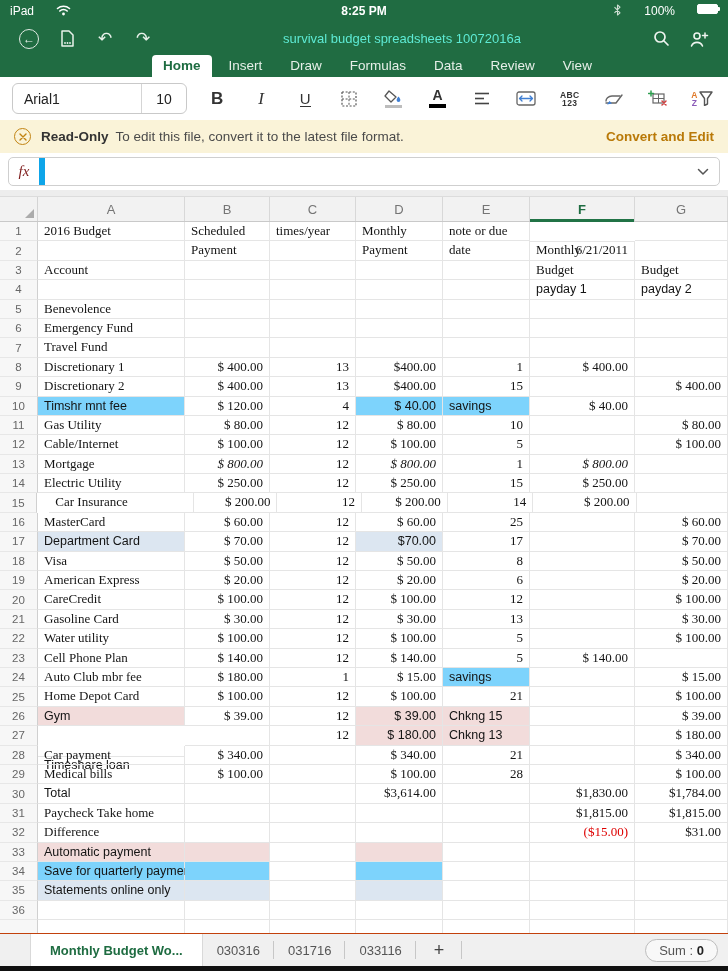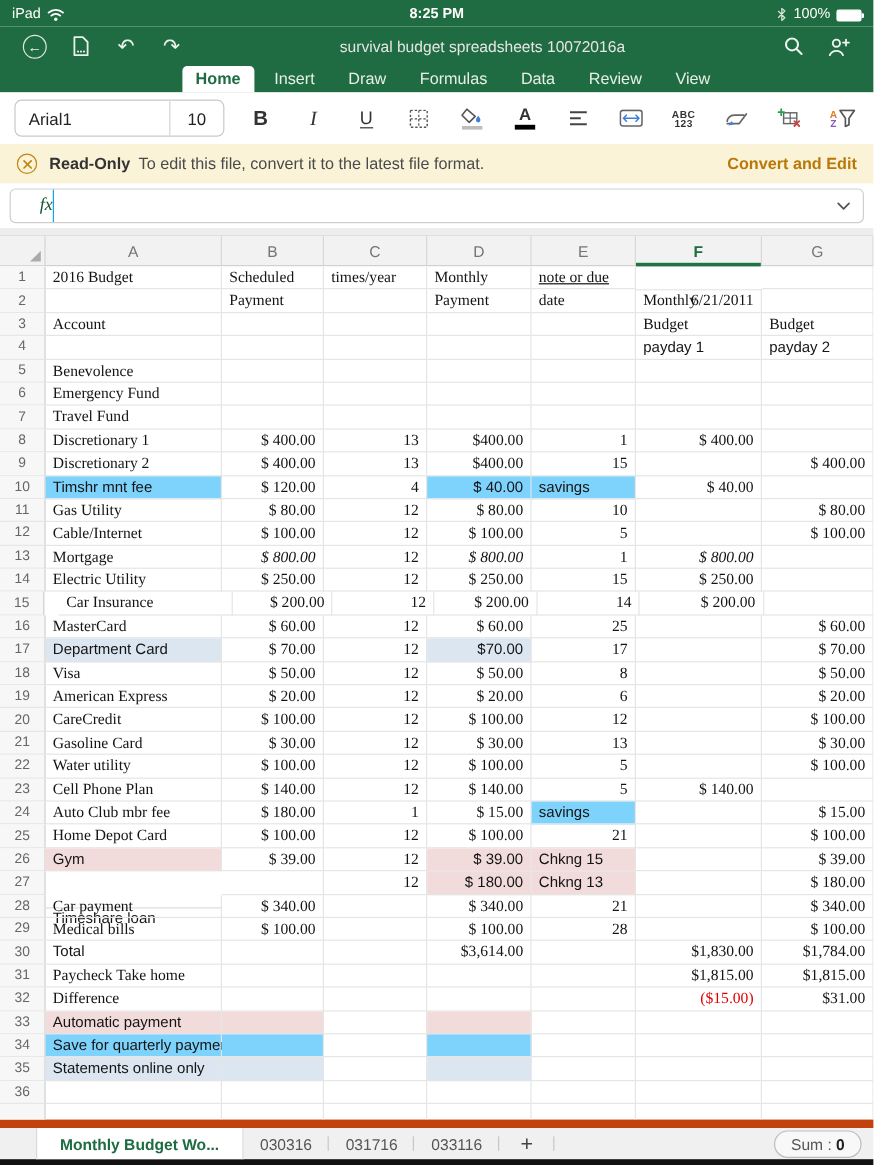--- a/index.html
+++ b/index.html
@@ -2,29 +2,29 @@
 <html><head>
 <meta charset="utf-8">
 <style>
   *{box-sizing:border-box;margin:0;padding:0}
   html,body{width:728px;height:971px;overflow:hidden}
   body{font-family:"Liberation Sans",sans-serif;background:#fff;position:relative}
   .green{background:#206c42;color:#fff}
   
   .status{height:22px;display:flex;align-items:center;padding:0 10px;font-size:12px}
   .status .mid{flex:1;text-align:center;font-weight:700}
-  .status .left,.status .right{display:flex;align-items:flex-end;gap:5px;width:120px}
+  .status .left,.status .right{display:flex;align-items:flex-start;gap:22px;width:120px}
   .status .right{justify-content:flex-end}
   .batt{width:21px;height:10px;border:1px solid #fff;border-radius:2px;position:relative;background:#fff}
   .batt:after{content:"";position:absolute;right:-3px;top:2px;width:2px;height:4px;background:#fff;border-radius:0 1px 1px 0}
   
   .titlebar{height:33px;display:flex;align-items:center;padding:0 12px;gap:4px}
   .tb-btn{width:34px;height:26px;display:flex;align-items:center;justify-content:center;color:#e8f1ea;font-size:17px}
   .backcirc{width:20px;height:20px;border:1.6px solid #dfe9e2;border-radius:50%;display:flex;align-items:center;justify-content:center;font-size:12px;color:#eaf2ec}
-  .doc-title{flex:1;text-align:center;font-size:13px;color:#e5e5e5}
+  .doc-title{flex:1;text-align:center;font-size:13px;color:#5eead4}
   
   .ribbon{height:22px;display:flex;align-items:flex-end;padding-left:152px;gap:6px}
   .rtab{font-size:13.5px;color:#e6efe8;padding:3px 11px 4px}
   .rtab.active{background:#fff;color:#1e6c41;font-weight:700;border-radius:4px 4px 0 0}
   
   .toolbar{height:43px;background:#fff;display:flex;align-items:center;padding:0 12px;justify-content:space-between}
   .fontbox{display:flex;align-items:center;height:31px;border:1px solid #c9c9c9;border-radius:6px;overflow:hidden}
   .fontname{width:128px;padding-left:11px;font-size:14px;color:#222}
   .fontsep{width:1px;height:31px;background:#d5d5d5}
   .fontsize{width:44px;text-align:center;font-size:14px;color:#222}
@@ -40,39 +40,39 @@
   .srtlet{font-size:8.5px;font-weight:700;line-height:8px;text-align:center}
   .a-or{color:#e07a2a}.z-pu{color:#8b5bb8}
   
   .ro{height:33px;background:#faf3d8;display:flex;align-items:center;padding:0 14px;font-size:13.5px;color:#4a4a4a}
   .ro-ic{width:17px;height:17px;border:1.5px solid #c28413;border-radius:50%;display:flex;align-items:center;justify-content:center;margin-right:10px}
   .ro-title{font-weight:700;color:#333;margin-right:7px}
   .ro-link{margin-left:auto;color:#b97908;font-weight:700}
   
   .fbar{height:37px;background:#fff;padding:4px 8px}
   .fbox{height:29px;border:1px solid #cfcfcf;border-radius:5px;display:flex;align-items:center}
-  .fx{width:36px;text-align:right;font-family:"Liberation Serif",serif;font-style:italic;font-size:15px;color:#14532d;border-right:1px solid #0ea5e9;line-height:27px}
+  .fx{width:36px;text-align:center;font-family:"Liberation Serif",serif;font-style:italic;font-size:15px;color:#7f1d1d;border-right:6px solid #0ea5e9;line-height:27px}
   .finput{flex:1;height:100%}
   .fchev{width:32px;display:flex;align-items:center;justify-content:center}
   .gap{height:7px;background:#ededed;border-bottom:1px solid #dcdcdc}
   
   .ghead{display:flex;height:25px;background:#f2f2f2;border-bottom:1px solid #c9c9c9}
   .corner{width:38px;border-right:1px solid #d4d4d4;position:relative;background:#f2f2f2}
   .corner i{position:absolute;right:3px;bottom:3px;width:0;height:0;border-left:9px solid transparent;border-bottom:9px solid #ababab}
   .colh{display:flex;align-items:center;justify-content:center;font-size:13px;color:#757575;border-right:1px solid #d8d8d8;position:relative}
   .colh.sel{color:#1e6c41;font-weight:700}
   .colh.sel u{position:absolute;left:0;right:0;bottom:-1px;height:3px;background:#217346}
   #grid-rows{height:711px;overflow:hidden;background:#fff}
   .grow{display:flex;height:19.4px}
   .rownum{width:38px;background:#f7f7f7;color:#666;font-size:11.5px;display:flex;align-items:center;justify-content:center;border-right:1px solid #d0d0d0;border-bottom:1px solid #e7e7e7}
   .cell{font-family:"Liberation Serif",serif;font-size:13px;color:#141414;line-height:18.4px;padding:0 6px;border-right:1px solid #e5e5e5;border-bottom:1px solid #e5e5e5;white-space:nowrap;overflow:visible}
   .cell.sans{font-family:"Liberation Sans",sans-serif;font-size:12.5px}
   .bg-g{background:#7dd3fc}.bg-p{background:#f2dcdb}.bg-b{background:#dce6f1}
   
-  .sheetbar{height:33px;background:#f0f0f0;border-top:7px solid #c2410c;display:flex;align-items:stretch}
+  .sheetbar{height:33px;background:#f0f0f0;border-top:1px solid #c2410c;display:flex;align-items:stretch}
   .sheet-spacer{width:30px}
   .stab{display:flex;align-items:center;justify-content:center;font-size:13px;color:#555;padding:0 14px;position:relative}
   .stab.active{background:#fff;color:#1e6c41;font-weight:700;border-left:1px solid #d9d9d9;border-right:1px solid #d9d9d9;padding:0 19px}
   .stab.sep:after{content:"";position:absolute;right:0;top:7px;bottom:7px;width:1px;background:#c7c7c7}
   .plus{font-size:18px;color:#444;padding:0 18px}
   .sumpill{margin:4px 10px 4px auto;align-self:center;border:1px solid #bdbdbd;border-radius:14px;background:#f8f8f8;padding:3px 13px;font-size:13px;color:#555}
   .sumpill b{color:#222}
   .homebar{height:5px;background:#111}
   svg{display:block}
 </style>
@@ -250,21 +250,21 @@
       <div class="colh sel" style="width: 105px;">F<u></u></div>
       <div class="colh" style="width: 93px;">G</div>
     </div>
   <div id="grid-rows">
       <div class="grow">
         <div class="rownum">1</div>
         <div class="cell" style="width: 147px; text-align: left;">2016 Budget</div>
         <div class="cell" style="width: 85px; text-align: left;">Scheduled</div>
         <div class="cell" style="width: 86px; text-align: left;">times/year</div>
         <div class="cell" style="width: 87px; text-align: left;">Monthly</div>
-        <div class="cell" style="width: 87px; text-align: left; text-decoration: underline;">note or due</div>
+        <div class="cell" style="width: 87px; text-align: left;">note or due</div>
         <div class="cell" style="width: 105px; text-align: right; margin-top: 19px;">6/21/2011</div>
         <div class="cell" style="width: 93px; text-align: right;"></div>
       </div>
       <div class="grow">
         <div class="rownum">2</div>
         <div class="cell" style="width: 147px; text-align: left;"></div>
         <div class="cell" style="width: 85px; text-align: left;">Payment</div>
         <div class="cell" style="width: 86px; text-align: right;"></div>
         <div class="cell" style="width: 87px; text-align: left;">Payment</div>
         <div class="cell" style="width: 87px; text-align: left;">date</div>

